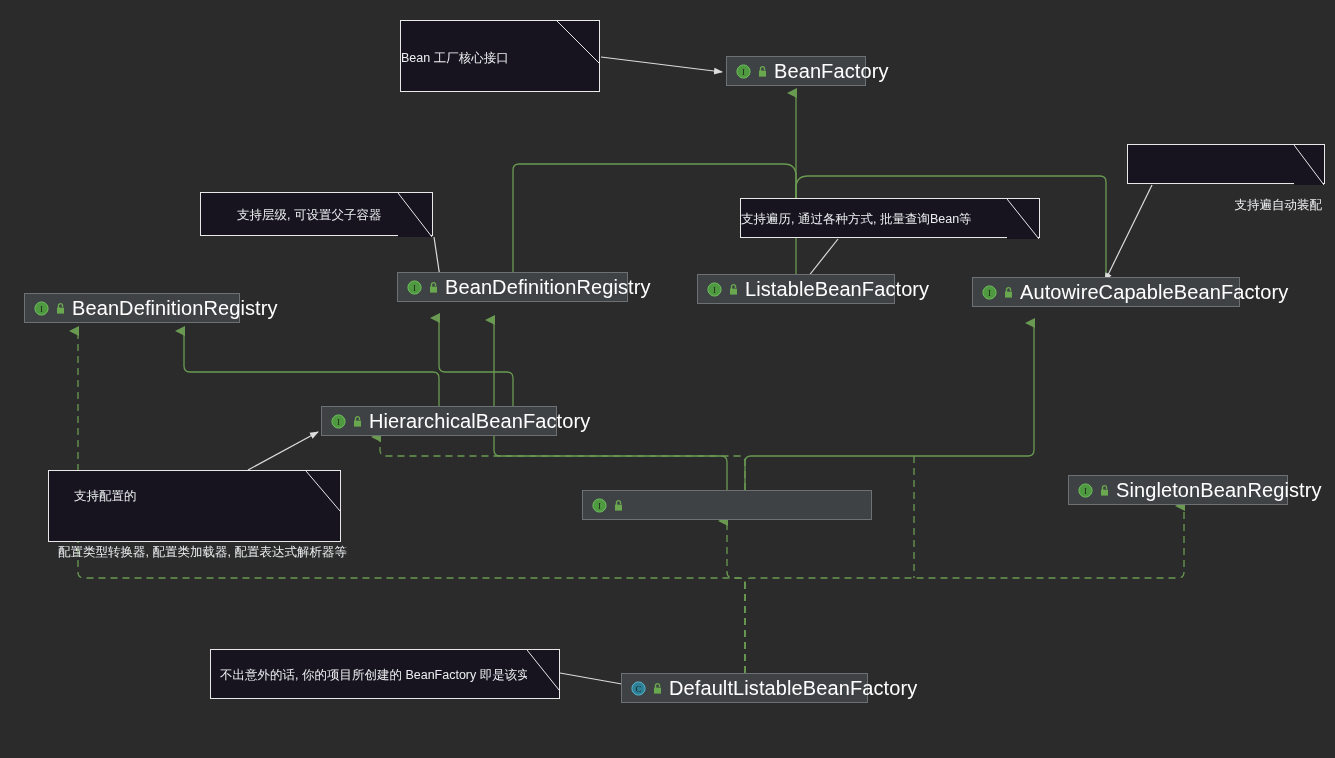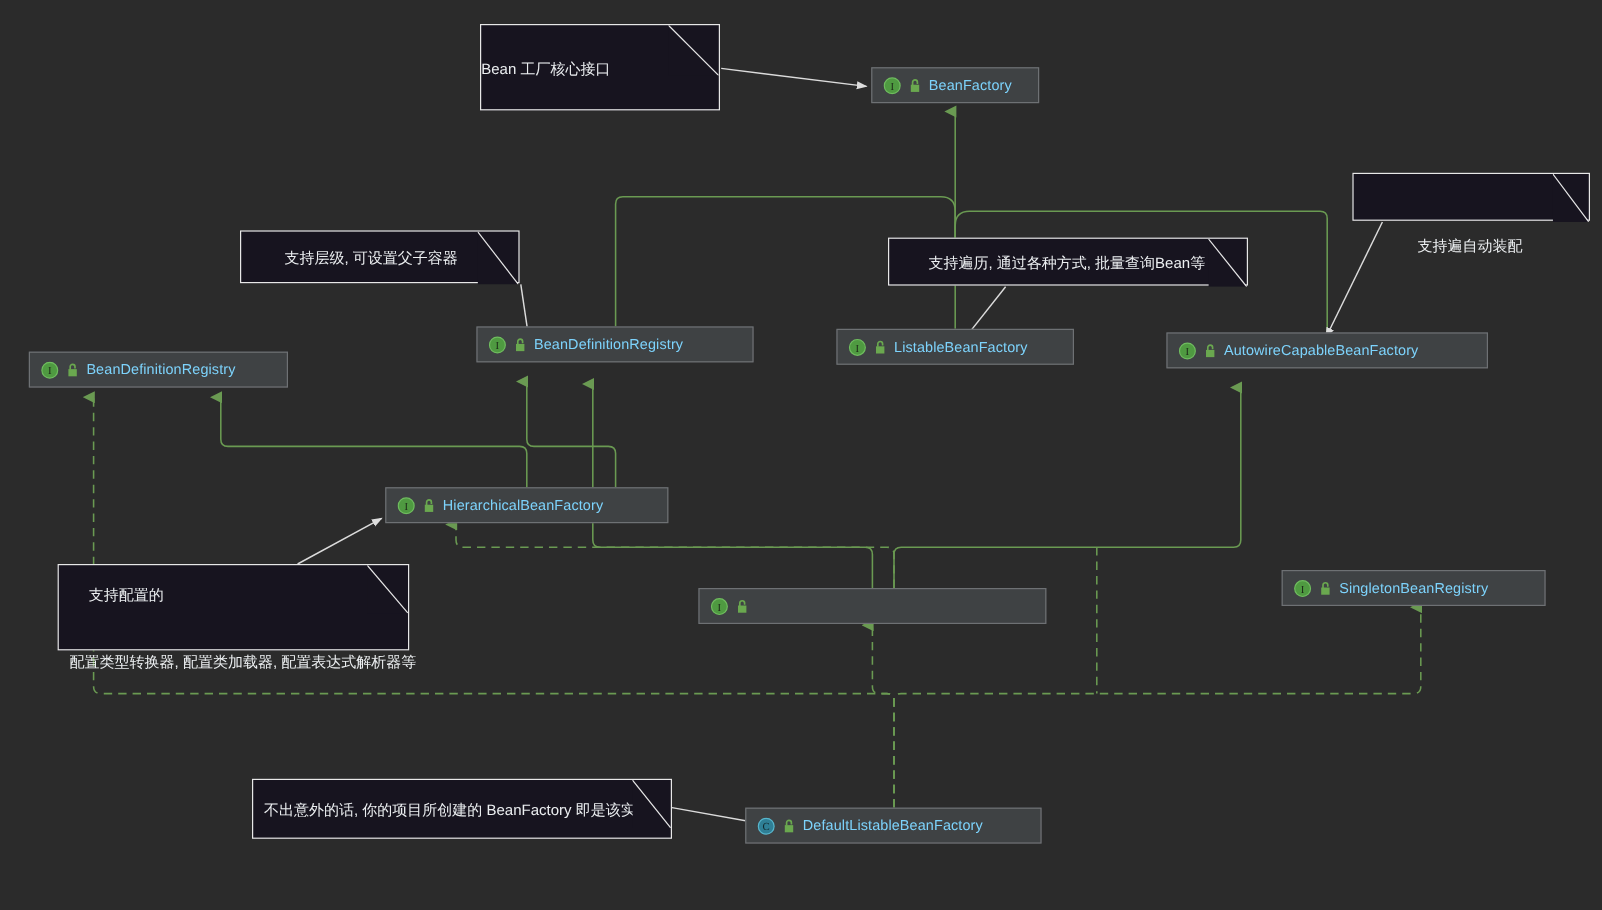--- a/index.html
+++ b/index.html
@@ -6,21 +6,21 @@
   body{width:1335px;height:758px;overflow:hidden;
        font-family:"Liberation Sans","DejaVu Sans",sans-serif;}
   #stage{position:relative;width:1335px;height:758px;background:#2b2b2b;}
   svg.edges{position:absolute;left:0;top:0;width:1335px;height:758px;}
 
   
   .node{position:absolute;box-sizing:border-box;
         background:#3f4244;border:1px solid #6e7174;
         display:flex;align-items:center;gap:6px;
         padding:0 9px;height:30px;white-space:nowrap;}
-  .node .label{color:#7dd3fc;font-size:12px;letter-spacing:.1px;}
+  .node .label{color:#ffffff;font-size:20px;letter-spacing:.1px;}
   .ic{flex:0 0 auto;display:block;}
 
   
   .note{position:absolute;box-sizing:border-box;
         background:#17141f;border:1px solid #e8e8e8;
         color:#eceff1;font-size:12.5px;line-height:18px;
         white-space:pre;}
   .note .txt{position:absolute;}
   .note .fold{position:absolute;top:0;right:0;}
 </style>
@@ -87,29 +87,29 @@
 
   <div class="note" style="left:200px;top:192px;width:233px;height:44px;">
     <div class="txt" style="left:0;top:13px;width:233px;margin-left:36px;">支持层级, 可设置父子容器</div>
     <svg class="fold" width="34" height="44" viewBox="0 0 34 44">
       <path d="M0,0 L34,44 L0,44 Z" fill="#17141f"></path>
       <path d="M0,0 L34,44" stroke="#e8e8e8" stroke-width="1"></path>
     </svg>
   </div>
 
   <div class="note" style="left:740px;top:198px;width:300px;height:40px;">
-    <div class="txt" style="left:0;top:11px;width:296px;text-align:center;">支持遍历, 通过各种方式, 批量查询Bean等</div>
+    <div class="txt" style="left:0;top:11px;width:296px;">支持遍历, 通过各种方式, 批量查询Bean等</div>
     <svg class="fold" width="32" height="40" viewBox="0 0 32 40">
       <path d="M0,0 L32,40 L0,40 Z" fill="#17141f"></path>
       <path d="M0,0 L32,40" stroke="#e8e8e8" stroke-width="1"></path>
     </svg>
   </div>
 
   <div class="note" style="left:1127px;top:144px;width:198px;height:40px;">
-    <div class="txt" style="left:0;top:11px;width:194px;text-align:center;margin-top:40px;">支持遍自动装配</div>
+    <div class="txt" style="left:0;top:11px;width:194px;text-align:right;margin-top:40px;">支持遍自动装配</div>
     <svg class="fold" width="30" height="40" viewBox="0 0 30 40">
       <path d="M0,0 L30,40 L0,40 Z" fill="#17141f"></path>
       <path d="M0,0 L30,40" stroke="#e8e8e8" stroke-width="1"></path>
     </svg>
   </div>
 
   <div class="note" style="left:48px;top:470px;width:293px;height:72px;">
     <div class="txt" style="left:25px;top:16px;">支持配置的</div>
     <div class="txt" style="left:9px;top:36px;margin-top:36px;">配置类型转换器, 配置类加载器, 配置表达式解析器等</div>
     <svg class="fold" width="34" height="40" viewBox="0 0 34 40">

